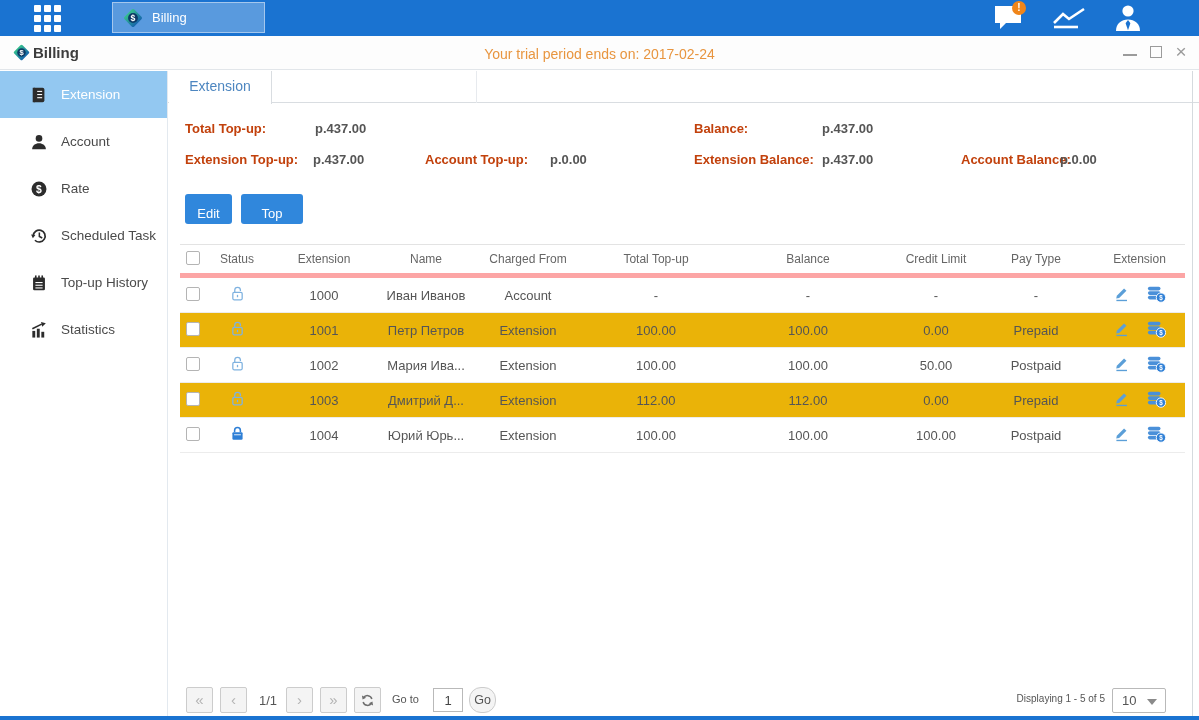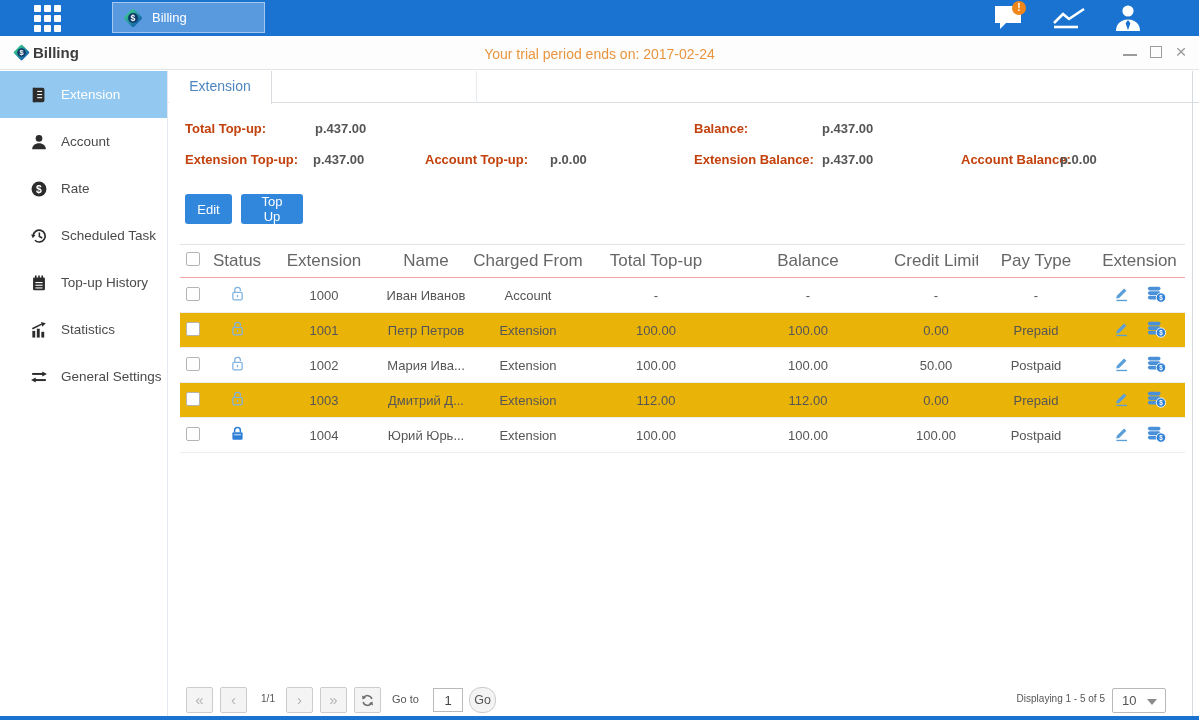--- a/index.html
+++ b/index.html
@@ -45,43 +45,43 @@
   .tab-active { position:absolute; left:1px; top:0; width:103px; height:33px; background:#fff;
     border-right:1px solid #d9dde1; text-align:center; line-height:31px; font-size:14px; color:#4d86c0; cursor:pointer; }
   .tab-sep { position:absolute; left:308px; top:0; width:1px; height:32px; background:#e7eaee; }
 
   
   .sum-lbl { position:absolute; font-size:13px; font-weight:bold; color:#c2410c; }
   .sum-val { position:absolute; font-size:13px; color:#555;font-weight:bold; }
 
   
   .btn-blue { position:absolute; top:194px; height:30px; background:#3087dc; color:#fff; border:none;
-    border-radius:3px; font-size:13px; font-family:"Liberation Sans",sans-serif; cursor:pointer; padding:0 12px; }
+    border-radius:3px; font-size:13px; font-family:"Liberation Sans",sans-serif; cursor:pointer; padding:12px 12px; }
   .btn-edit { left:185px; width:47px; }
   .btn-topup { left:241px; width:62px; }
 
   
   .table { position:absolute; left:180px; top:244px; width:1005px; }
   .trow { display:flex; align-items:center; height:35px; border-bottom:1px solid #ececec; font-size:13px; color:#555; cursor:pointer; }
-  .thead { height:34px; border-top:1px solid #e3e3e3; border-bottom:1px solid #fca5a5; color:#666; font-size:17px; cursor:default; }
+  .thead { height:34px; border-top:1px solid #e3e3e3; border-bottom:5px solid #fca5a5; color:#666; font-size:12px; cursor:default; }
   .trow.alt { background:#eab308; }
   .cell { text-align:center; overflow:hidden; white-space:nowrap; }
   .c0 { width:32px; text-align:left; padding-left:6px; }
   .c1 { width:50px; } .c2 { width:124px; } .c3 { width:80px; } .c4 { width:124px; }
   .c5 { width:132px; } .c6 { width:172px; } .c7 { width:84px; } .c8 { width:116px; }
   .c9 { width:91px; display:flex; justify-content:center; gap:16px; align-items:center; }
   .checkbox { width:14px; height:14px; border:1px solid #b4b4b4; border-radius:2px; background:#fff; display:inline-block; cursor:pointer; }
   .opicon { cursor:pointer; display:inline-block; }
 
   
   .pgbtn { position:absolute; top:687px; width:27px; height:26px; background:#f4f4f4; border:1px solid #ccc;
     border-radius:2px; color:#b3b3b3; font-size:15px; text-align:center; line-height:24px; cursor:pointer; }
   .pg-first { left:186px; } .pg-prev { left:220px; } .pg-next { left:286px; } .pg-last { left:320px; }
   .pg-refresh { left:354px; }
-  .pg-page { position:absolute; left:252px; top:693px; width:32px; text-align:center; font-size:10px; color:#555; }
+  .pg-page { position:absolute; left:252px; top:693px; width:32px; text-align:center; font-size:13px; color:#555; }
   .goto-label { position:absolute; left:392px; top:693px; font-size:11px; color:#555; }
   .goto-input { position:absolute; left:433px; top:688px; width:30px; height:24px; border:1px solid #b9b9b9;
     text-align:center; font-size:13px; color:#444; font-family:"Liberation Sans",sans-serif; }
   .go-btn { position:absolute; left:469px; top:687px; width:27px; height:26px; background:#f4f4f4; border:1px solid #ccc;
     border-radius:12px; font-size:12.5px; color:#555; font-family:"Liberation Sans",sans-serif; cursor:pointer; }
   .displaying { position:absolute; right:94px; top:693px; font-size:10px; color:#555; }
   .pagesize { position:absolute; left:1112px; top:688px; width:54px; height:25px; border:1px solid #b9b9b9;
     border-radius:2px; background:#fff; cursor:pointer; }
   .pagesize .val { position:absolute; left:9px; top:4px; font-size:13px; color:#555; }
   .pagesize .caret { position:absolute; right:8px; top:10px; width:0; height:0;
@@ -214,29 +214,20 @@
     <div class="side-item">
       <svg class="sicon" viewBox="0 0 20 20">
         <rect x="2.6" y="11" width="3.2" height="7.4" fill="#2c2c2c"></rect>
         <rect x="7.6" y="8.6" width="3.2" height="9.8" fill="#2c2c2c"></rect>
         <rect x="12.6" y="12" width="3.2" height="6.4" fill="#2c2c2c"></rect>
         <path d="M2.6 8.6 L13 3.4" stroke="#2c2c2c" stroke-width="1.7" fill="none"></path>
         <polygon points="12.2,1.2 17.6,2.6 13.6,6.4" fill="#2c2c2c"></polygon>
       </svg>
       <span class="lbl">Statistics</span>
     </div>
-    <div class="side-item">
-      <svg class="sicon" viewBox="0 0 20 20">
-        <line x1="2.4" y1="6.6" x2="14.6" y2="6.6" stroke="#2c2c2c" stroke-width="2.2"></line>
-        <polygon points="13.6,3.8 18.8,6.6 13.6,9.4" fill="#2c2c2c"></polygon>
-        <line x1="5.4" y1="13.4" x2="17.6" y2="13.4" stroke="#2c2c2c" stroke-width="2.2"></line>
-        <polygon points="6.4,10.6 1.2,13.4 6.4,16.2" fill="#2c2c2c"></polygon>
-      </svg>
-      <span class="lbl">General Settings</span>
-    </div>
   </div>
 
   <div class="tabstrip">
     <div class="tab-active">Extension</div>
     <div class="tab-sep"></div>
   </div>
 
   <span class="sum-lbl" style="left:185px; top:121px;">Total Top-up:</span>
   <span class="sum-val" style="left:315px; top:121px;">p.437.00</span>
   <span class="sum-lbl" style="left:694px; top:121px;">Balance:</span>

